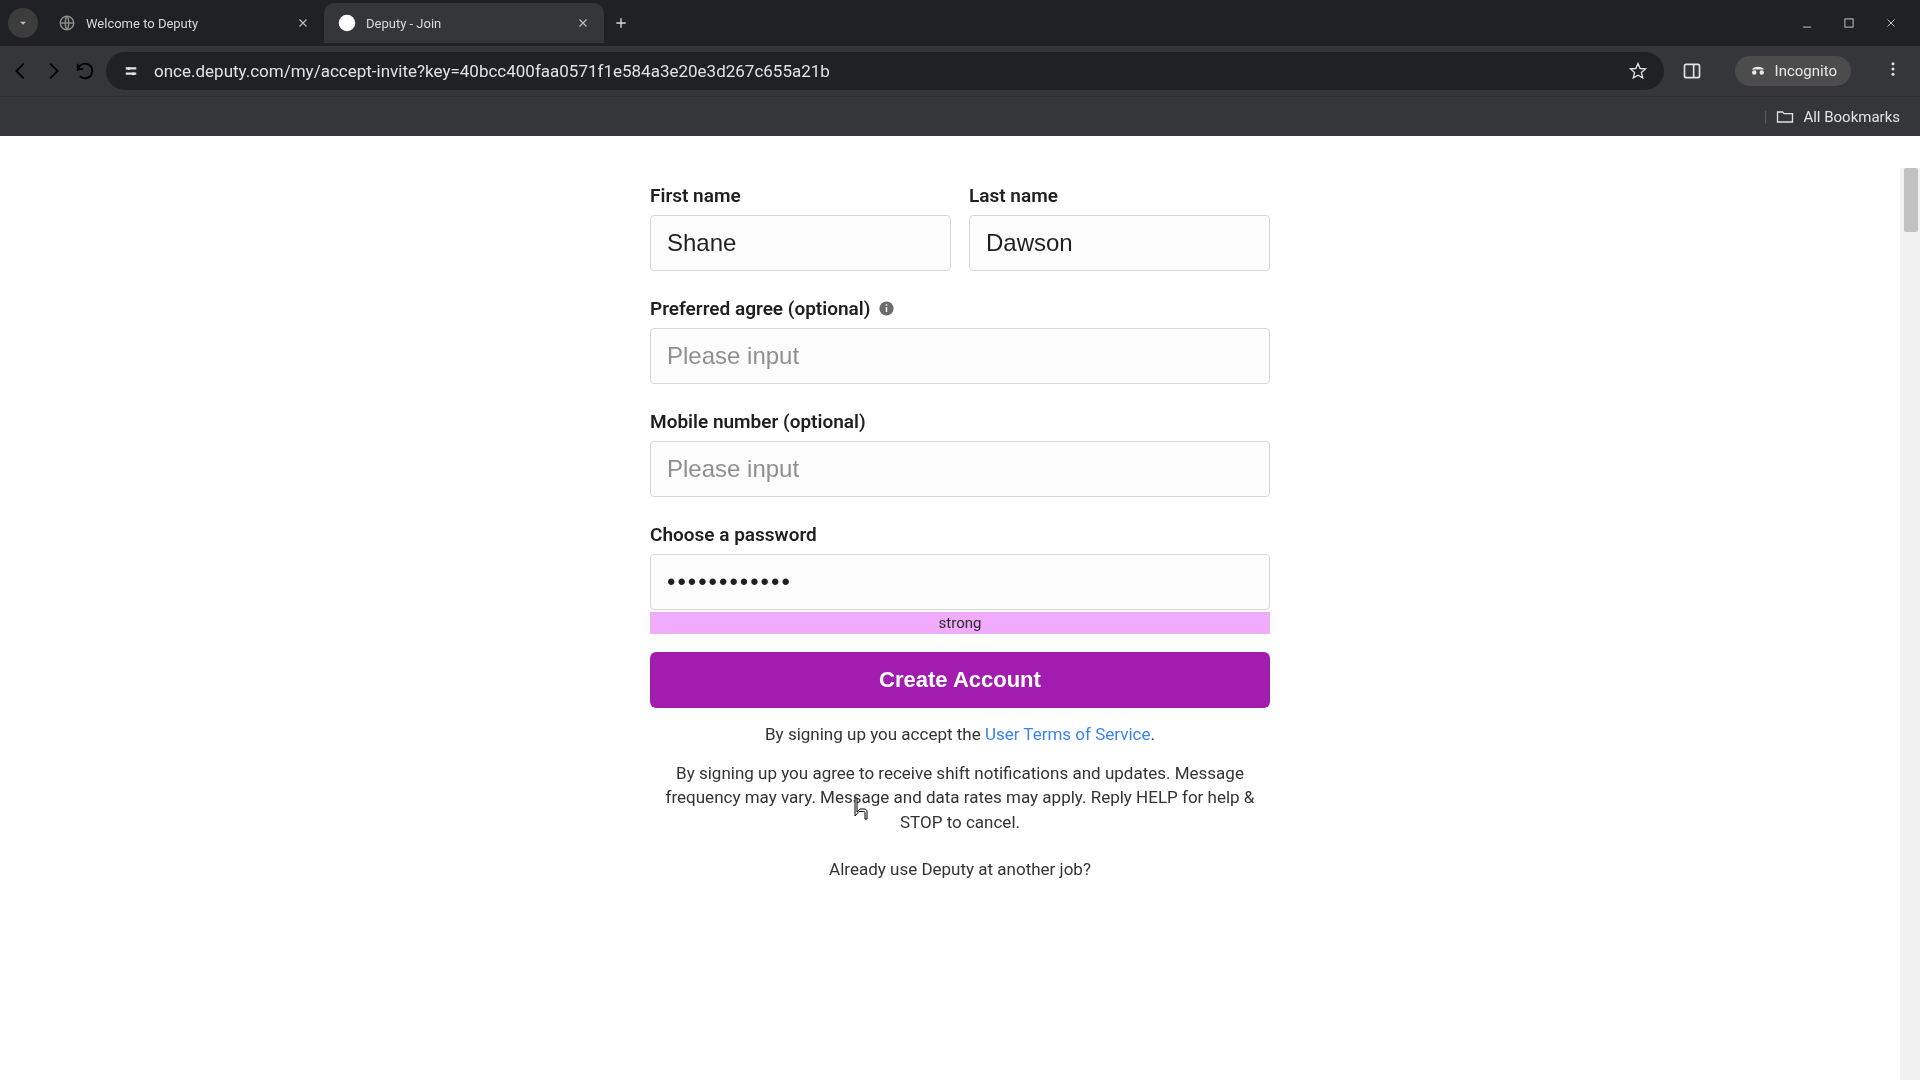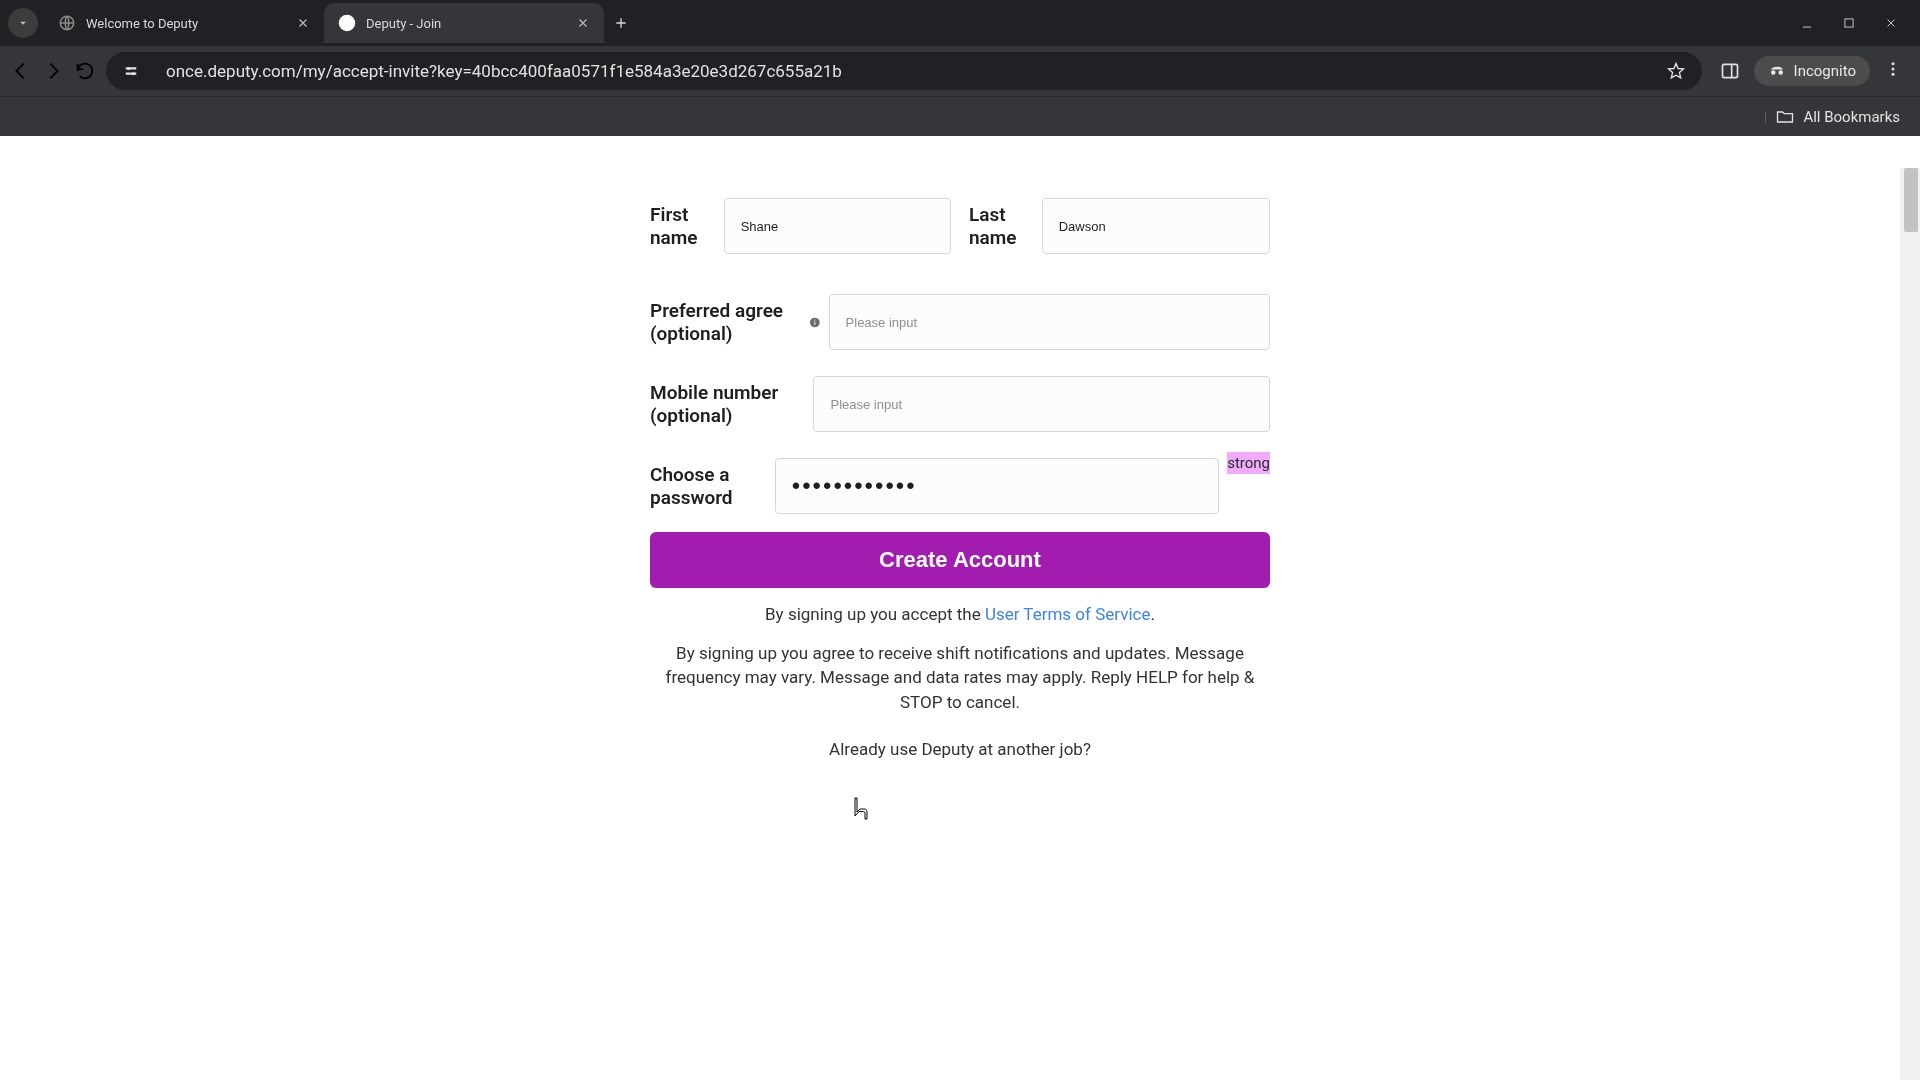--- a/index.html
+++ b/index.html
@@ -50,26 +50,26 @@
     display: flex; align-items: center;
     height: 50px; padding: 0 10px;
     gap: 10px;
   }
   .nav-icn { width: 22px; height: 22px; fill: #9b9b9b; }
   .nav-icn.enabled { fill: #e2e2e2; }
   .addr-field {
     flex: 1; height: 38px; background: #202124;
     border-radius: 20px; display: flex; align-items: center;
     padding: 0 16px; color: #e2e2e2; font-size: 17px;
-    gap: 26px;
+    gap: 14px;
   }
   .addr-field .secure { width: 18px; height: 18px; fill: #e2e2e2; }
   .addr-field .url { flex: 1; white-space: nowrap; overflow: hidden; }
   .addr-field .star { width: 20px; height: 20px; fill: none; stroke: #e2e2e2; stroke-width: 1.6; }
-  .right-icons { display: flex; align-items: center; gap: 14px; padding: 0 8px; }
+  .right-icons { display: flex; align-items: center; gap: 33px; padding: 0 8px; }
   .right-icons svg { width: 20px; height: 20px; fill: #e2e2e2; }
   .incognito-pill {
     display: flex; align-items: center; gap: 8px;
     background: #4c4c4c; color: #e8e8e8;
     padding: 6px 14px; border-radius: 20px;
     font-size: 15px;
   }
   .incognito-pill svg { width: 18px; height: 18px; fill: #e8e8e8; }
   .kebab svg { width: 18px; height: 18px; fill: #e2e2e2; }
 
@@ -94,27 +94,27 @@
   }
   .scroll-thumb {
     position: absolute; right: 2px; width: 14px;
     top: 0; height: 64px; background: #c2c2c2; border-radius: 2px;
   }
   .form-shell {
     width: 620px; margin: 0 auto;
     padding-top: 16px;
   }
   .row2 { display: flex; gap: 18px; }
-  .field { display: flex; flex-direction: row; gap: 8px; flex: 1; margin-bottom: 26px; margin-top: 14px; }
+  .field { display: flex; flex-direction: column; gap: 8px; flex: 1; margin-bottom: 26px; }
   .label { font-size: 19px; font-weight: 600; color: #1f1f1f; display: flex; align-items: center; gap: 8px; }
   .label .info { width: 17px; height: 17px; fill: #6c6c6c; }
   .input {
     width: 100%; height: 56px;
     border: 1px solid #d8d8d8; border-radius: 4px;
-    padding: 0 16px; font-size: 13px; color: #1f1f1f;
+    padding: 0 16px; font-size: 24px; color: #1f1f1f;
     background: #fcfcfc;
   }
   .input::placeholder { color: #8f8f8f; }
   .input.pwd { font-size: 24px; letter-spacing: 2px; }
   .strength {
     height: 22px; background: #f0abfc;
     display: flex; align-items: center; justify-content: center;
     font-size: 15px; color: #2b2b2b;
     margin-top: -6px;
   }

